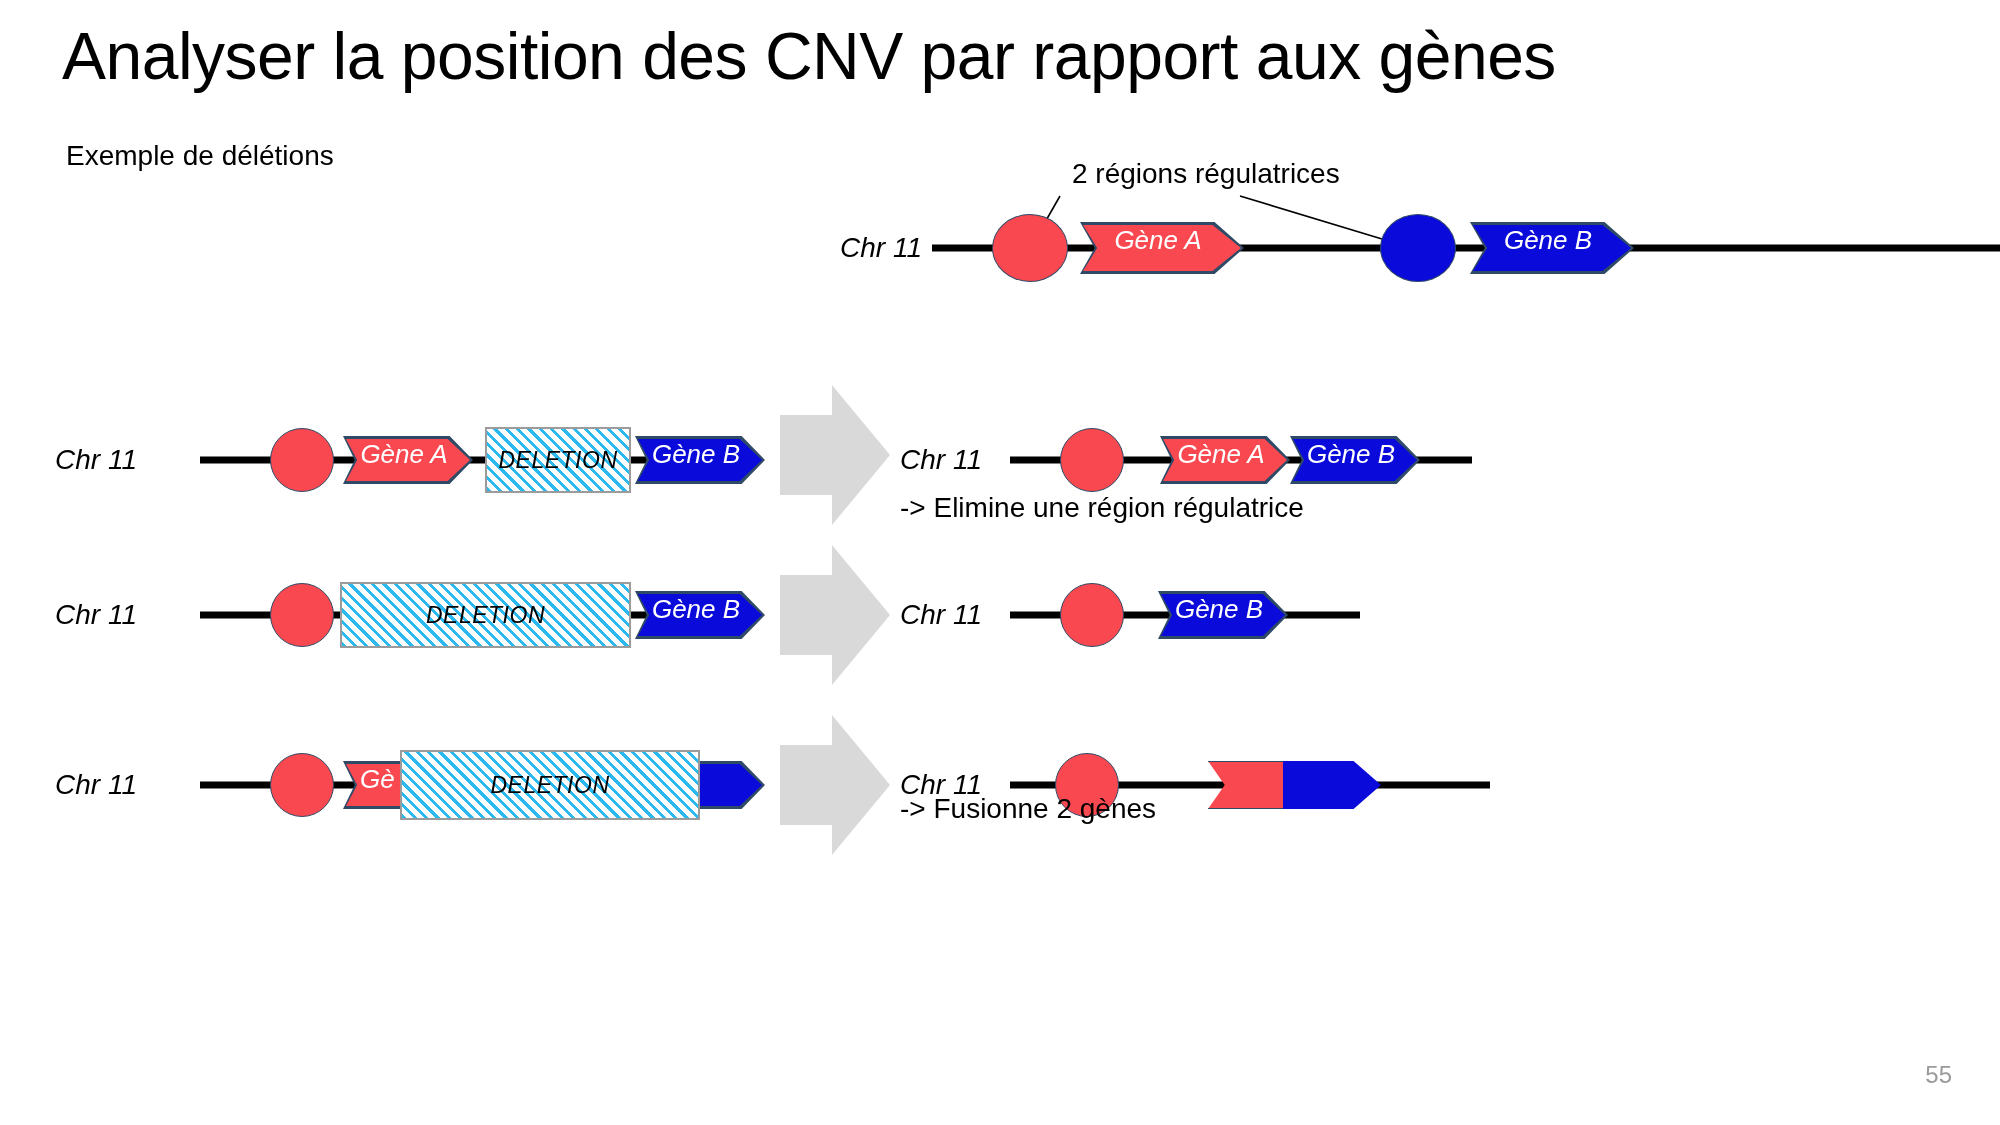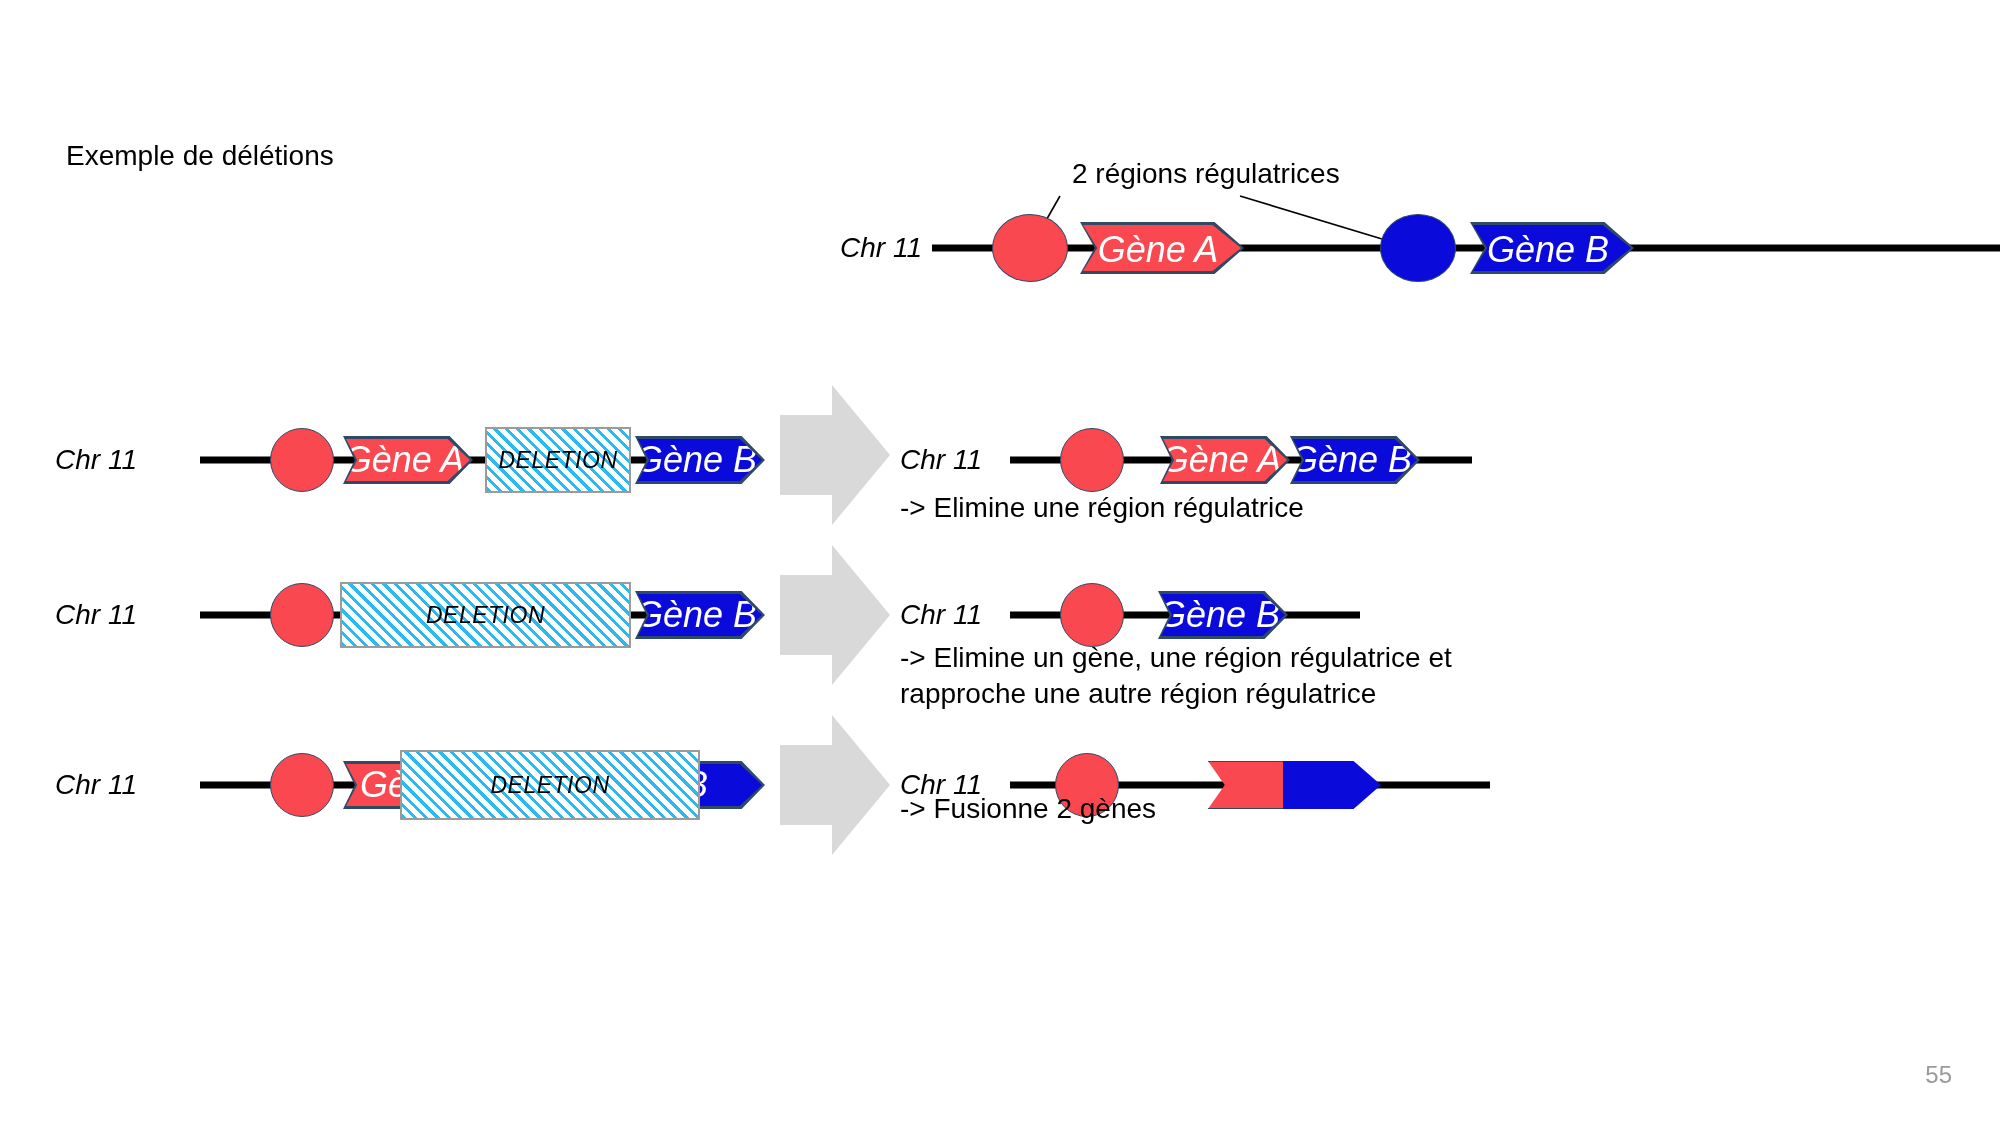--- a/index.html
+++ b/index.html
@@ -43,22 +43,22 @@
     border:1.5px solid #2F4A66;border-radius:50%;
     box-sizing:border-box;
   }
   .reg.red{background:#F9484F;}
   .reg.blue{background:#0A0ADB;}
 
   
   .gene{
     position:absolute;top:50%;transform:translateY(-50%);
     box-sizing:border-box;
-    display:flex;align-items:flex-end;justify-content:center;
-    color:#fff;font-size:36px;white-space:nowrap;
+    display:flex;align-items:flex-start;justify-content:center;
+    color:#fff;font-size:26px;white-space:nowrap;
     clip-path:polygon(0 0, 82% 0, 100% 50%, 82% 100%, 0 100%, 9% 50%);
     -webkit-clip-path:polygon(0 0, 82% 0, 100% 50%, 82% 100%, 0 100%, 9% 50%);
   }
   .gene .glabel{position:relative;left:-4px;}
   .gene.red{background:#F9484F;}
   .gene.blue{background:#0A0ADB;}
   
   .gene-outline{
     position:absolute;top:50%;transform:translateY(-50%);
     background:#2F4A66;
@@ -111,20 +111,21 @@
   .leaders{position:absolute;left:0;top:0;pointer-events:none;}
   .reg-caption{
     position:absolute;font-size:28px;white-space:nowrap;
   }
 </style>
 </head>
 <body>
 
 <div class="slide">
 
+  <div class="title">Analyser la position des CNV par rapport aux gènes</div>
   <div class="subtitle">Exemple de délétions</div>
 
   <div class="reg-caption" style="left:1035px;top:158px;margin-left:37px;">2 régions régulatrices</div>
 
   <svg class="leaders" width="2000" height="1125">
     <line x1="1060" y1="196" x2="1032" y2="245" stroke="#000" stroke-width="1.6"></line>
     <line x1="1240" y1="196" x2="1392" y2="242" stroke="#000" stroke-width="1.6"></line>
   </svg>
 
   <div class="track" style="left:840px;top:188px;width:1160px;">
@@ -215,22 +216,20 @@
     <div class="chrlabel" style="left:0px;">Chr 11</div>
     <div class="line" style="left:110px;width:350px;"></div>
     <div class="reg red" style="left:160px;width:64px;height:64px;"></div>
 
     <div class="gene-outline" style="left:258px;width:130px;height:48px;"></div>
     <div class="gene blue" style="left:261px;width:124px;height:42px;">
       <span class="glabel">Gène B</span>
     </div>
   </div>
 
-  <div class="caption" style="left:900px;top:640px;">-&gt; Elimine un gène, une région régulatrice et
-rapproche une autre région régulatrice</div>
 
   <div class="track" style="left:55px;top:725px;width:720px;">
     <div class="chrlabel" style="left:0px;">Chr 11</div>
     <div class="line" style="left:145px;width:555px;"></div>
     <div class="reg red" style="left:215px;width:64px;height:64px;"></div>
 
     <div class="gene-outline" style="left:288px;width:130px;height:48px;"></div>
     <div class="gene red" style="left:291px;width:124px;height:42px;">
       <span class="glabel" style="position:absolute;left:14px;">Gè</span>
     </div>

